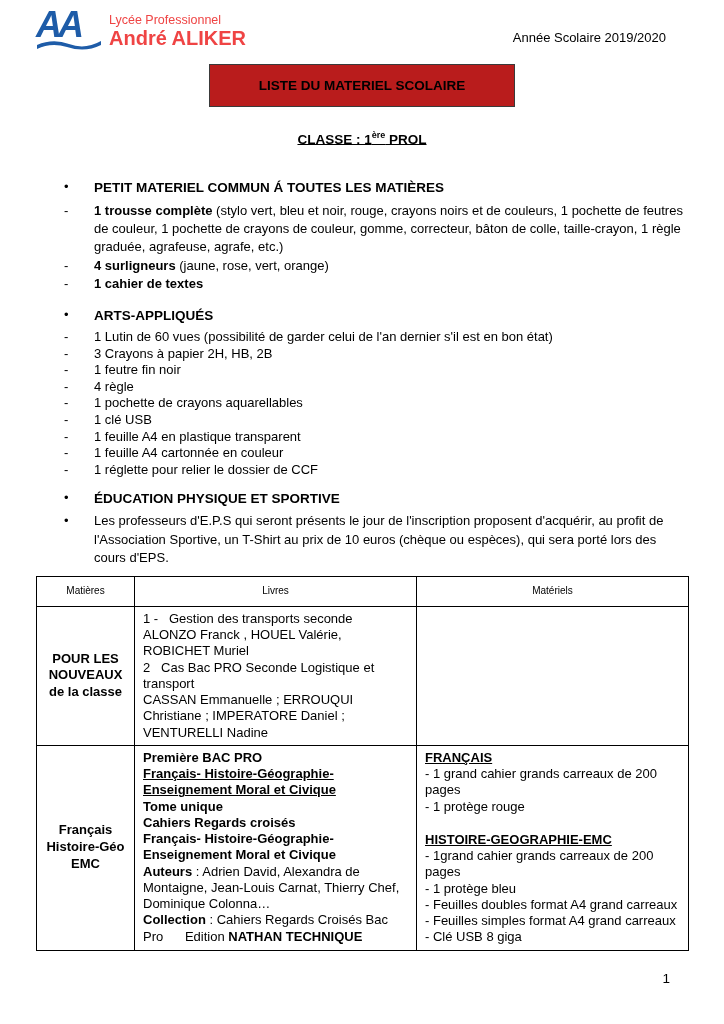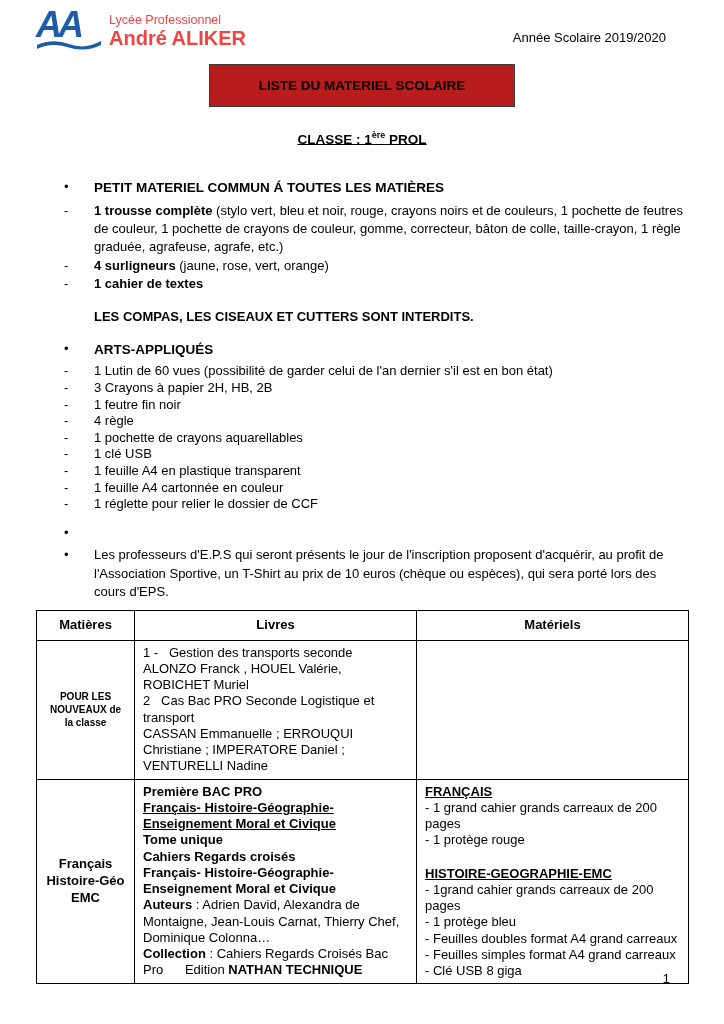--- a/index.html
+++ b/index.html
@@ -46,23 +46,23 @@
   .marker { flex:0 0 30px; width:30px; }
   .item-row { display:flex; }
   .item-text { flex:1; }
   .arts-list .item-row { line-height:1.2; margin:1px 0; }
   .warning { margin:14px 0 14px 30px; font-weight:bold; }
   .eps-par { display:flex; margin-top:2px; }
 
   
   table.supplies { width:100%; border-collapse:collapse; margin-top:8px; table-layout:fixed; line-height:1.25; }
   table.supplies th, table.supplies td { border:1px solid #000; padding:4px 8px; }
-  table.supplies th { text-align:center; font-weight:bold; height:30px; vertical-align:middle; font-size:13px; }
+  table.supplies th { text-align:center; font-weight:normal; height:30px; vertical-align:middle; font-size:10px; }
   td.mat { text-align:center; vertical-align:middle; font-weight:bold; line-height:1.3; }
-  td.mat.big { font-size:10px; }
+  td.mat.big { font-size:13px; }
   td.liv, td.matl { vertical-align:top; }
   td.liv p, td.matl p { margin:0; white-space:pre-wrap; }
   tr.row1 { height:130px; }
   .b { font-weight:bold; }
   .u { text-decoration:underline; }
   .gap { margin-top:17px !important; }
 
   .page-number { position:absolute; right:54px; bottom:36px; font-size:13.5px; }
 </style>
 </head>
@@ -106,21 +106,20 @@
         <p class="item-text" style="margin:0"><span class="b">1 trousse complète</span><span> (stylo vert, bleu et noir, rouge, crayons noirs et de couleurs, 1 pochette de feutres de couleur, 1 pochette de crayons de couleur, gomme, correcteur, bâton de colle, taille-crayon, 1 règle graduée, agrafeuse, agrafe, etc.)</span></p>
       </div>
       <div class="item-row">
         <span class="marker">-</span>
         <p class="item-text" style="margin:0"><span class="b">4 surligneurs</span><span> (jaune, rose, vert, orange)</span></p>
       </div>
       <div class="item-row">
         <span class="marker">-</span>
         <p class="item-text" style="margin:0"><span class="b">1 cahier de textes</span><span></span></p>
       </div>
-      <p class="warning">LES COMPAS, LES CISEAUX ET CUTTERS SONT INTERDITS.</p>
     </section>
 
     <section class="arts-list">
       <div class="h-row">
         <span class="marker">•</span>
         <h2>ARTS-APPLIQUÉS</h2>
       </div>
       <div class="item-row">
           <span class="marker">-</span>
           <span class="item-text">1 Lutin de 60 vues (possibilité de garder celui de l'an dernier s'il est en bon état)</span>
@@ -155,20 +154,21 @@
         </div>
       <div class="item-row">
           <span class="marker">-</span>
           <span class="item-text">1 réglette pour relier le dossier de CCF</span>
         </div>
     </section>
 
     <section>
       <div class="h-row">
         <span class="marker">•</span>
+        <h2>ÉDUCATION PHYSIQUE ET SPORTIVE</h2>
       </div>
       <div class="eps-par">
         <span class="marker">•</span>
         <p class="item-text" style="margin:0">Les professeurs d'E.P.S qui seront présents le jour de l'inscription proposent d'acquérir, au profit de l'Association Sportive, un T-Shirt au prix de 10 euros (chèque ou espèces), qui sera porté lors des cours d'EPS.</p>
       </div>
     </section>
 
   </div>
 
   <table class="supplies">

